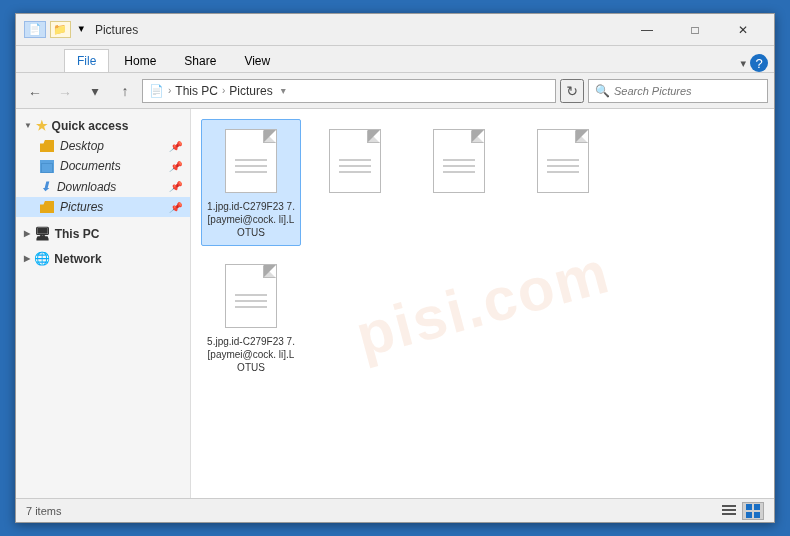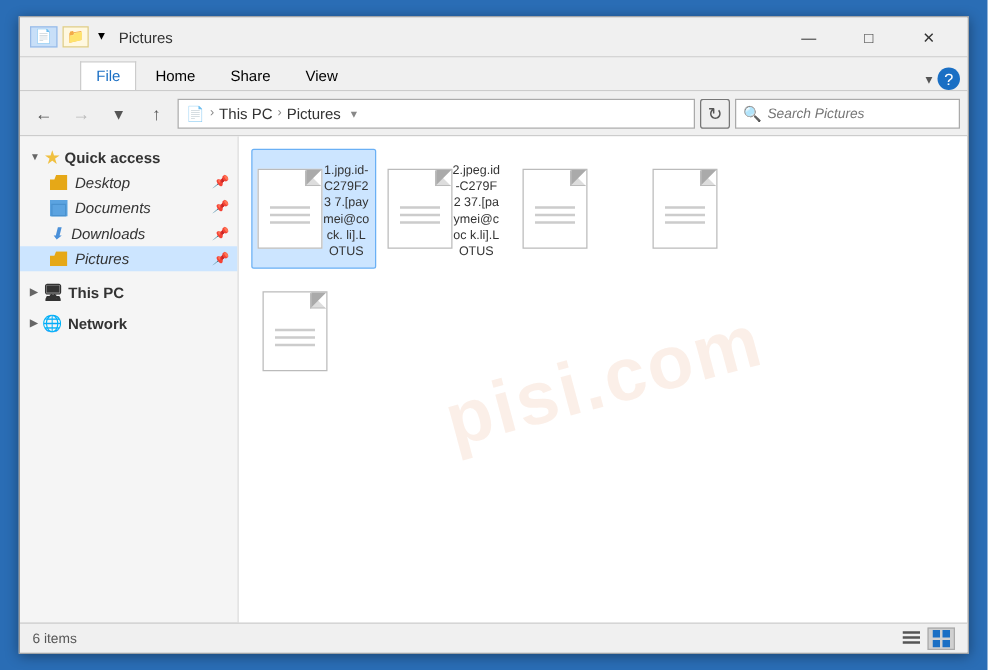--- a/index.html
+++ b/index.html
@@ -192,21 +192,21 @@
       overflow-y: auto;
       padding: 10px;
       display: flex;
       flex-wrap: wrap;
       align-content: flex-start;
       gap: 4px;
     }
     .file-item {
       width: 100px;
       display: flex;
-      flex-direction: row;
+      flex-direction: column;
       align-items: center;
       padding: 6px 4px;
       cursor: pointer;
       border: 1px solid transparent;
       text-align: center;
       border-radius: 2px;
     }
     .file-item.selected { background: #cce5ff; border-color: #6ab0f5; }
     .file-icon-wrapper {
       width: 60px;
@@ -433,23 +433,20 @@
         <div class="file-item">
           <div class="file-icon-wrapper">
             <div class="file-page">
               <div class="file-lines">
                 <div class="file-line"></div>
                 <div class="file-line"></div>
                 <div class="file-line"></div>
               </div>
             </div>
           </div>
-          <div class="file-name">2.jpeg.id-C279F2
-37.[paymei@coc
-k.li].LOTUS</div>
         </div>
 
         <div class="file-item">
           <div class="file-icon-wrapper">
             <div class="file-page">
               <div class="file-lines">
                 <div class="file-line"></div>
                 <div class="file-line"></div>
                 <div class="file-line"></div>
               </div>
@@ -474,28 +471,31 @@
         <div class="file-item">
           <div class="file-icon-wrapper">
             <div class="file-page">
               <div class="file-lines">
                 <div class="file-line"></div>
                 <div class="file-line"></div>
                 <div class="file-line"></div>
               </div>
             </div>
           </div>
+          <div class="file-name">5.jpg.id-C279F23
+7.[paymei@cock.
+li].LOTUS</div>
         </div>
 
       </div>
     </div>
   </div>
 
   <div class="status-bar">
-    <span>6 items</span>
+    <span>7 items</span>
     <div class="status-right">
       <div class="view-btn">
         <svg width="14" height="14" viewBox="0 0 14 14">
           <rect x="0" y="1" width="14" height="2" fill="#555"></rect>
           <rect x="0" y="5" width="14" height="2" fill="#555"></rect>
           <rect x="0" y="9" width="14" height="2" fill="#555"></rect>
         </svg>
       </div>
       <div class="view-btn active">
         <svg width="14" height="14" viewBox="0 0 14 14">

